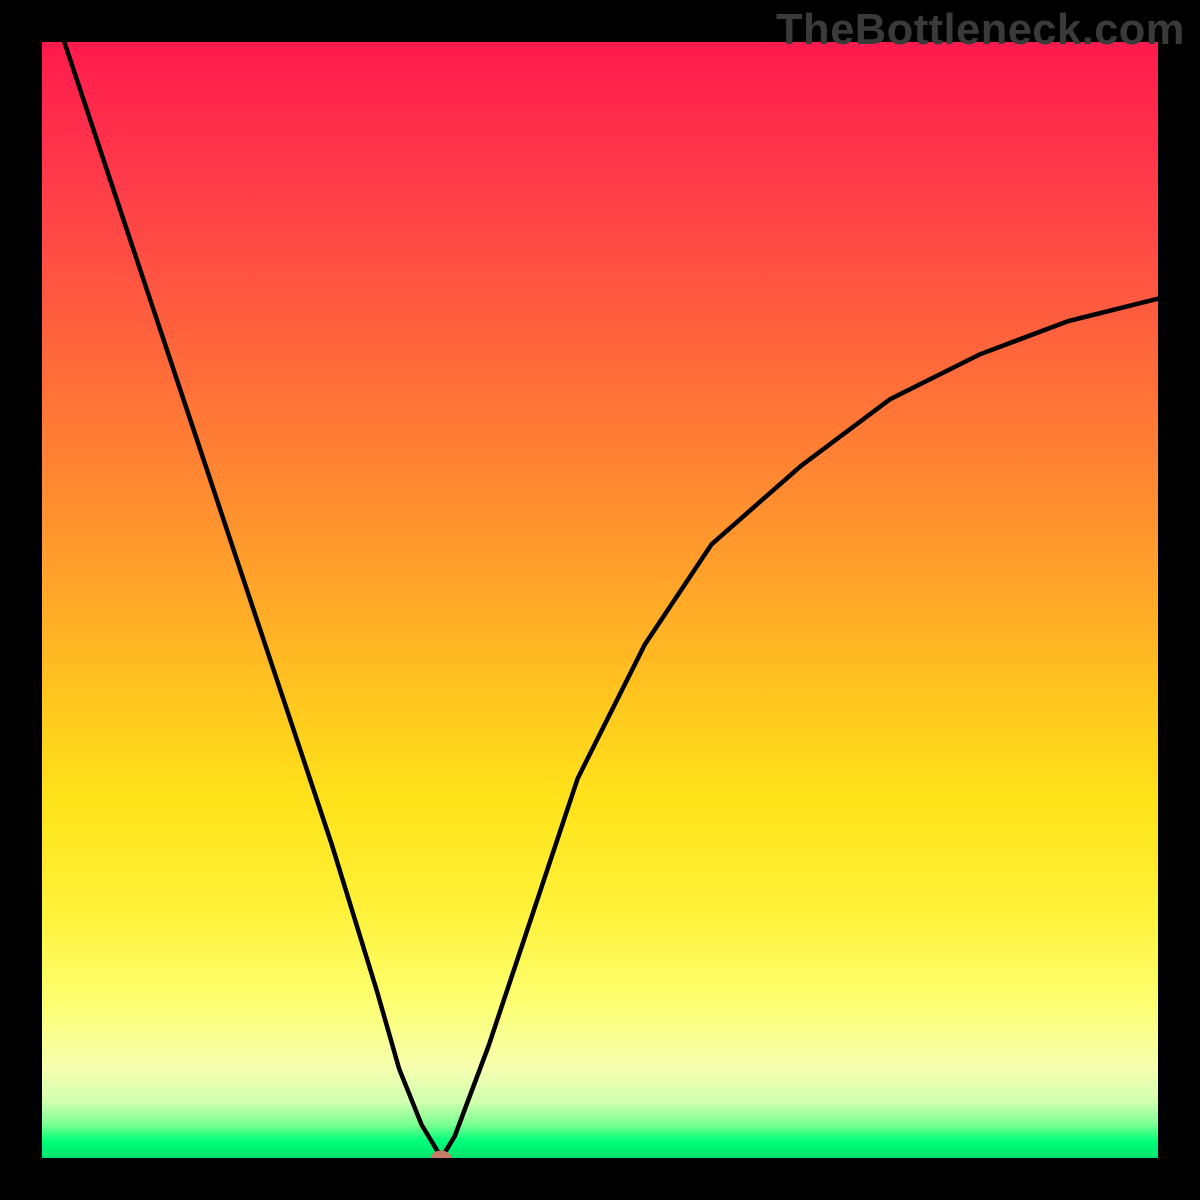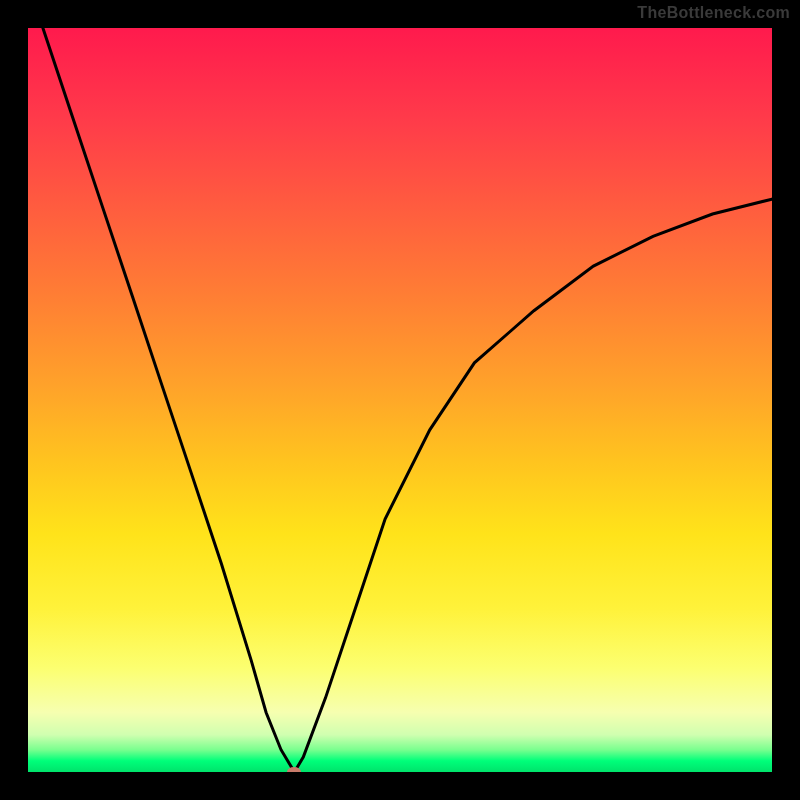--- a/index.html
+++ b/index.html
@@ -15,21 +15,21 @@
     position: relative;
     width: 800px;
     height: 800px;
     background: #000;
   }
   .watermark {
     position: absolute;
     top: 4px;
     right: 10px;
     color: #3a3a3a;
-    font-size: 16px;
+    font-size: 29px;
     font-weight: 600;
     letter-spacing: 0.3px;
     z-index: 5;
   }
   .plot-area {
     position: absolute;
     left: 28px;
     top: 28px;
     width: 744px;
     height: 744px;

